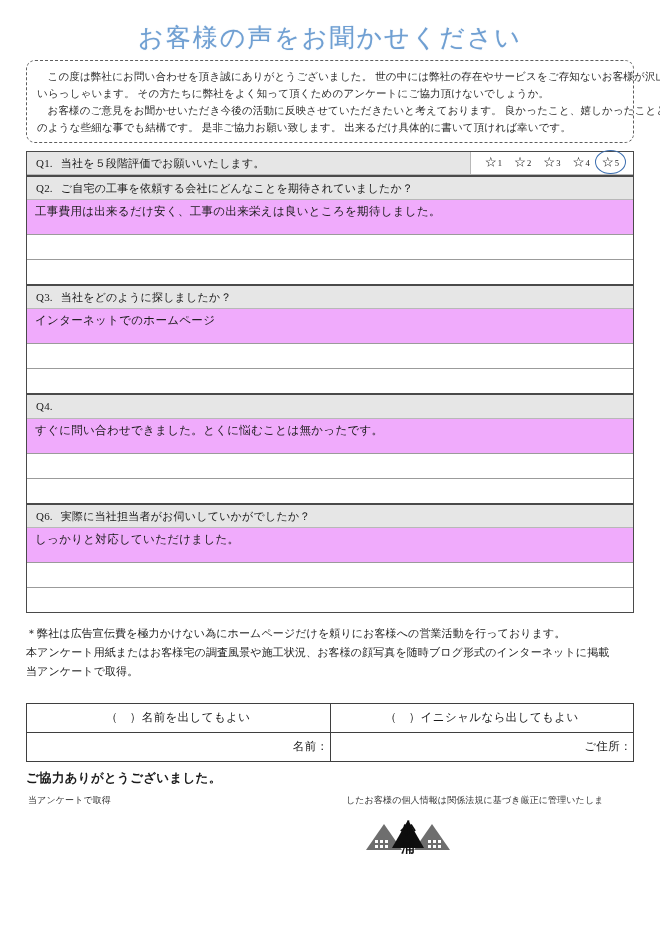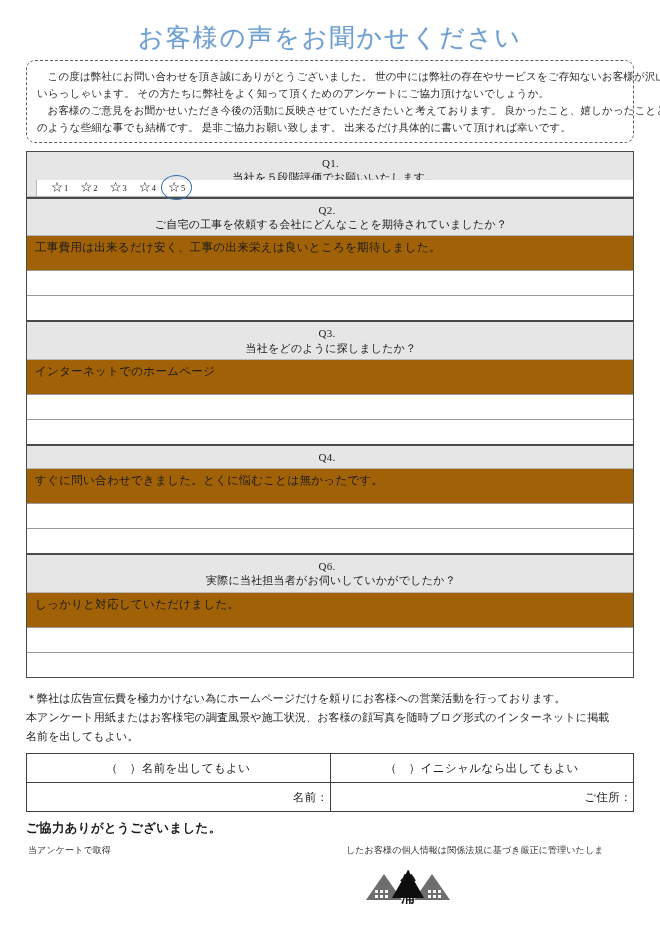--- a/index.html
+++ b/index.html
@@ -67,21 +67,20 @@
   .q-head {
     background: #e6e6e6;
     font-size: 11px;
     padding: 4px 7px 4px 9px;
     line-height: 1.3;
     display: flex;
     align-items: center;
     border-bottom: 1px solid #b8b8b8;
     letter-spacing: 0.2px;
     min-height: 14px;
-    flex-direction: column;
   }
   .q-num { margin-right: 8px; white-space: nowrap; }
   .q-text { flex: 1 1 auto; }
 
   
   .q-head.with-stars { padding-right: 0; }
   .stars {
     background: #ffffff;
     align-self: stretch;
     display: flex;
@@ -112,21 +111,21 @@
     border: 1.4px solid #3c6fb0;
     border-radius: 50%;
     pointer-events: none;
   }
 
   .ans-line {
     font-size: 11.5px;
     padding: 4px 7px 4px 8px;
     line-height: 1.35;
     min-height: 15px;
-    background: #a16207;
+    background: #f0abfc;
     letter-spacing: 0.3px;
     box-sizing: border-box;
   }
   .blank-line {
     height: 25px;
     border-top: 1px solid #9b9b9b;
     background: #ffffff;
     box-sizing: border-box;
   }
   .ans-line.tall { height: 34px; }
@@ -136,21 +135,21 @@
   .note-line {
     font-size: 11px;
     line-height: 1.72;
     letter-spacing: 0.1px;
     color: #1f1f1f;
     white-space: nowrap;
   }
 
   
   .consent-table {
-    margin-top: 8px;
+    margin-top: 22px;
     border: 1.4px solid #3f3f3f;
     border-collapse: collapse;
     width: 100%;
     table-layout: fixed;
   }
   .consent-table td {
     border: 1.4px solid #3f3f3f;
     height: 26px;
     font-size: 11.5px;
     letter-spacing: 0.4px;
@@ -284,21 +283,21 @@
       <span class="q-text">実際に当社担当者がお伺いしていかがでしたか？</span>
     </div>
     <div class="ans-line tall">しっかりと対応していただけました。</div>
     <div class="blank-line"></div>
     <div class="blank-line"></div>
   </div>
 
   <div class="notes">
     <div class="note-line">＊弊社は広告宣伝費を極力かけない為にホームページだけを頼りにお客様への営業活動を行っております。</div>
     <div class="note-line">本アンケート用紙またはお客様宅の調査風景や施工状況、お客様の顔写真を随時ブログ形式のインターネットに掲載</div>
-    <div class="note-line">名前を出してもよい。</div>
+    <div class="note-line">当アンケートで取得。</div>
   </div>
 
   <table class="consent-table">
     <tbody>
         <tr>
       <td class="center">（　）名前を出してもよい</td>
       <td class="center">（　）イニシャルなら出してもよい</td>
     </tr>
     <tr>
       <td class="left">名前：</td>

